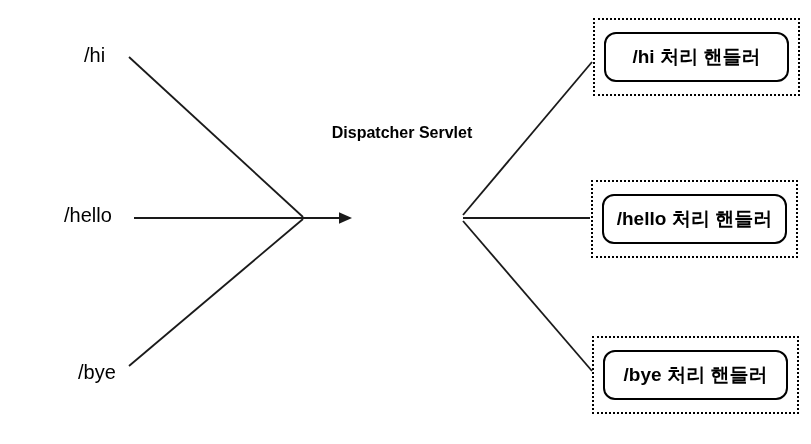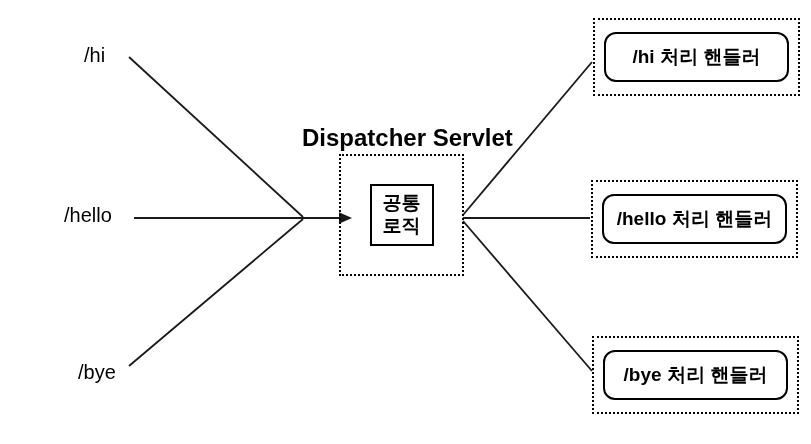--- a/index.html
+++ b/index.html
@@ -34,21 +34,21 @@
   .req-hi    { left: 58px;  top: 44px;  }
   .req-hello { left: 38px;  top: 204px; }
   .req-bye   { left: 52px;  top: 361px; }
 
   .dispatcher-title {
     position: absolute;
     left: 276px;
     top: 124px;
     width: 200px;
     text-align: center;
-    font-size: 24px;
+    font-size: 16px;
     font-weight: 700;
     white-space: nowrap;
   }
   .dispatcher-outer {
     position: absolute;
     left: 313px;
     top: 154px;
     width: 121px;
     height: 118px;
     border: 2px dotted #000000;
@@ -118,24 +118,20 @@
     <line x1="437" y1="215" x2="566" y2="62" stroke="#1a1a1a" stroke-width="1.8"></line>
     <line x1="437" y1="218" x2="564" y2="218" stroke="#1a1a1a" stroke-width="1.8"></line>
     <line x1="437" y1="221" x2="566" y2="371" stroke="#1a1a1a" stroke-width="1.8"></line>
   </svg>
 
   <div class="req-label req-hi">/hi</div>
   <div class="req-label req-hello">/hello</div>
   <div class="req-label req-bye">/bye</div>
 
   <div class="dispatcher-title">Dispatcher Servlet</div>
-  <div class="dispatcher-outer">
-    <div class="dispatcher-inner">공통
-로직</div>
-  </div>
 
   <div class="handler-outer handler-hi">
     <div class="handler-inner">
       <span class="handler-path">/hi</span>
       <span class="handler-suffix">처리 핸들러</span>
     </div>
   </div>
 
   <div class="handler-outer handler-hello">
     <div class="handler-inner">

